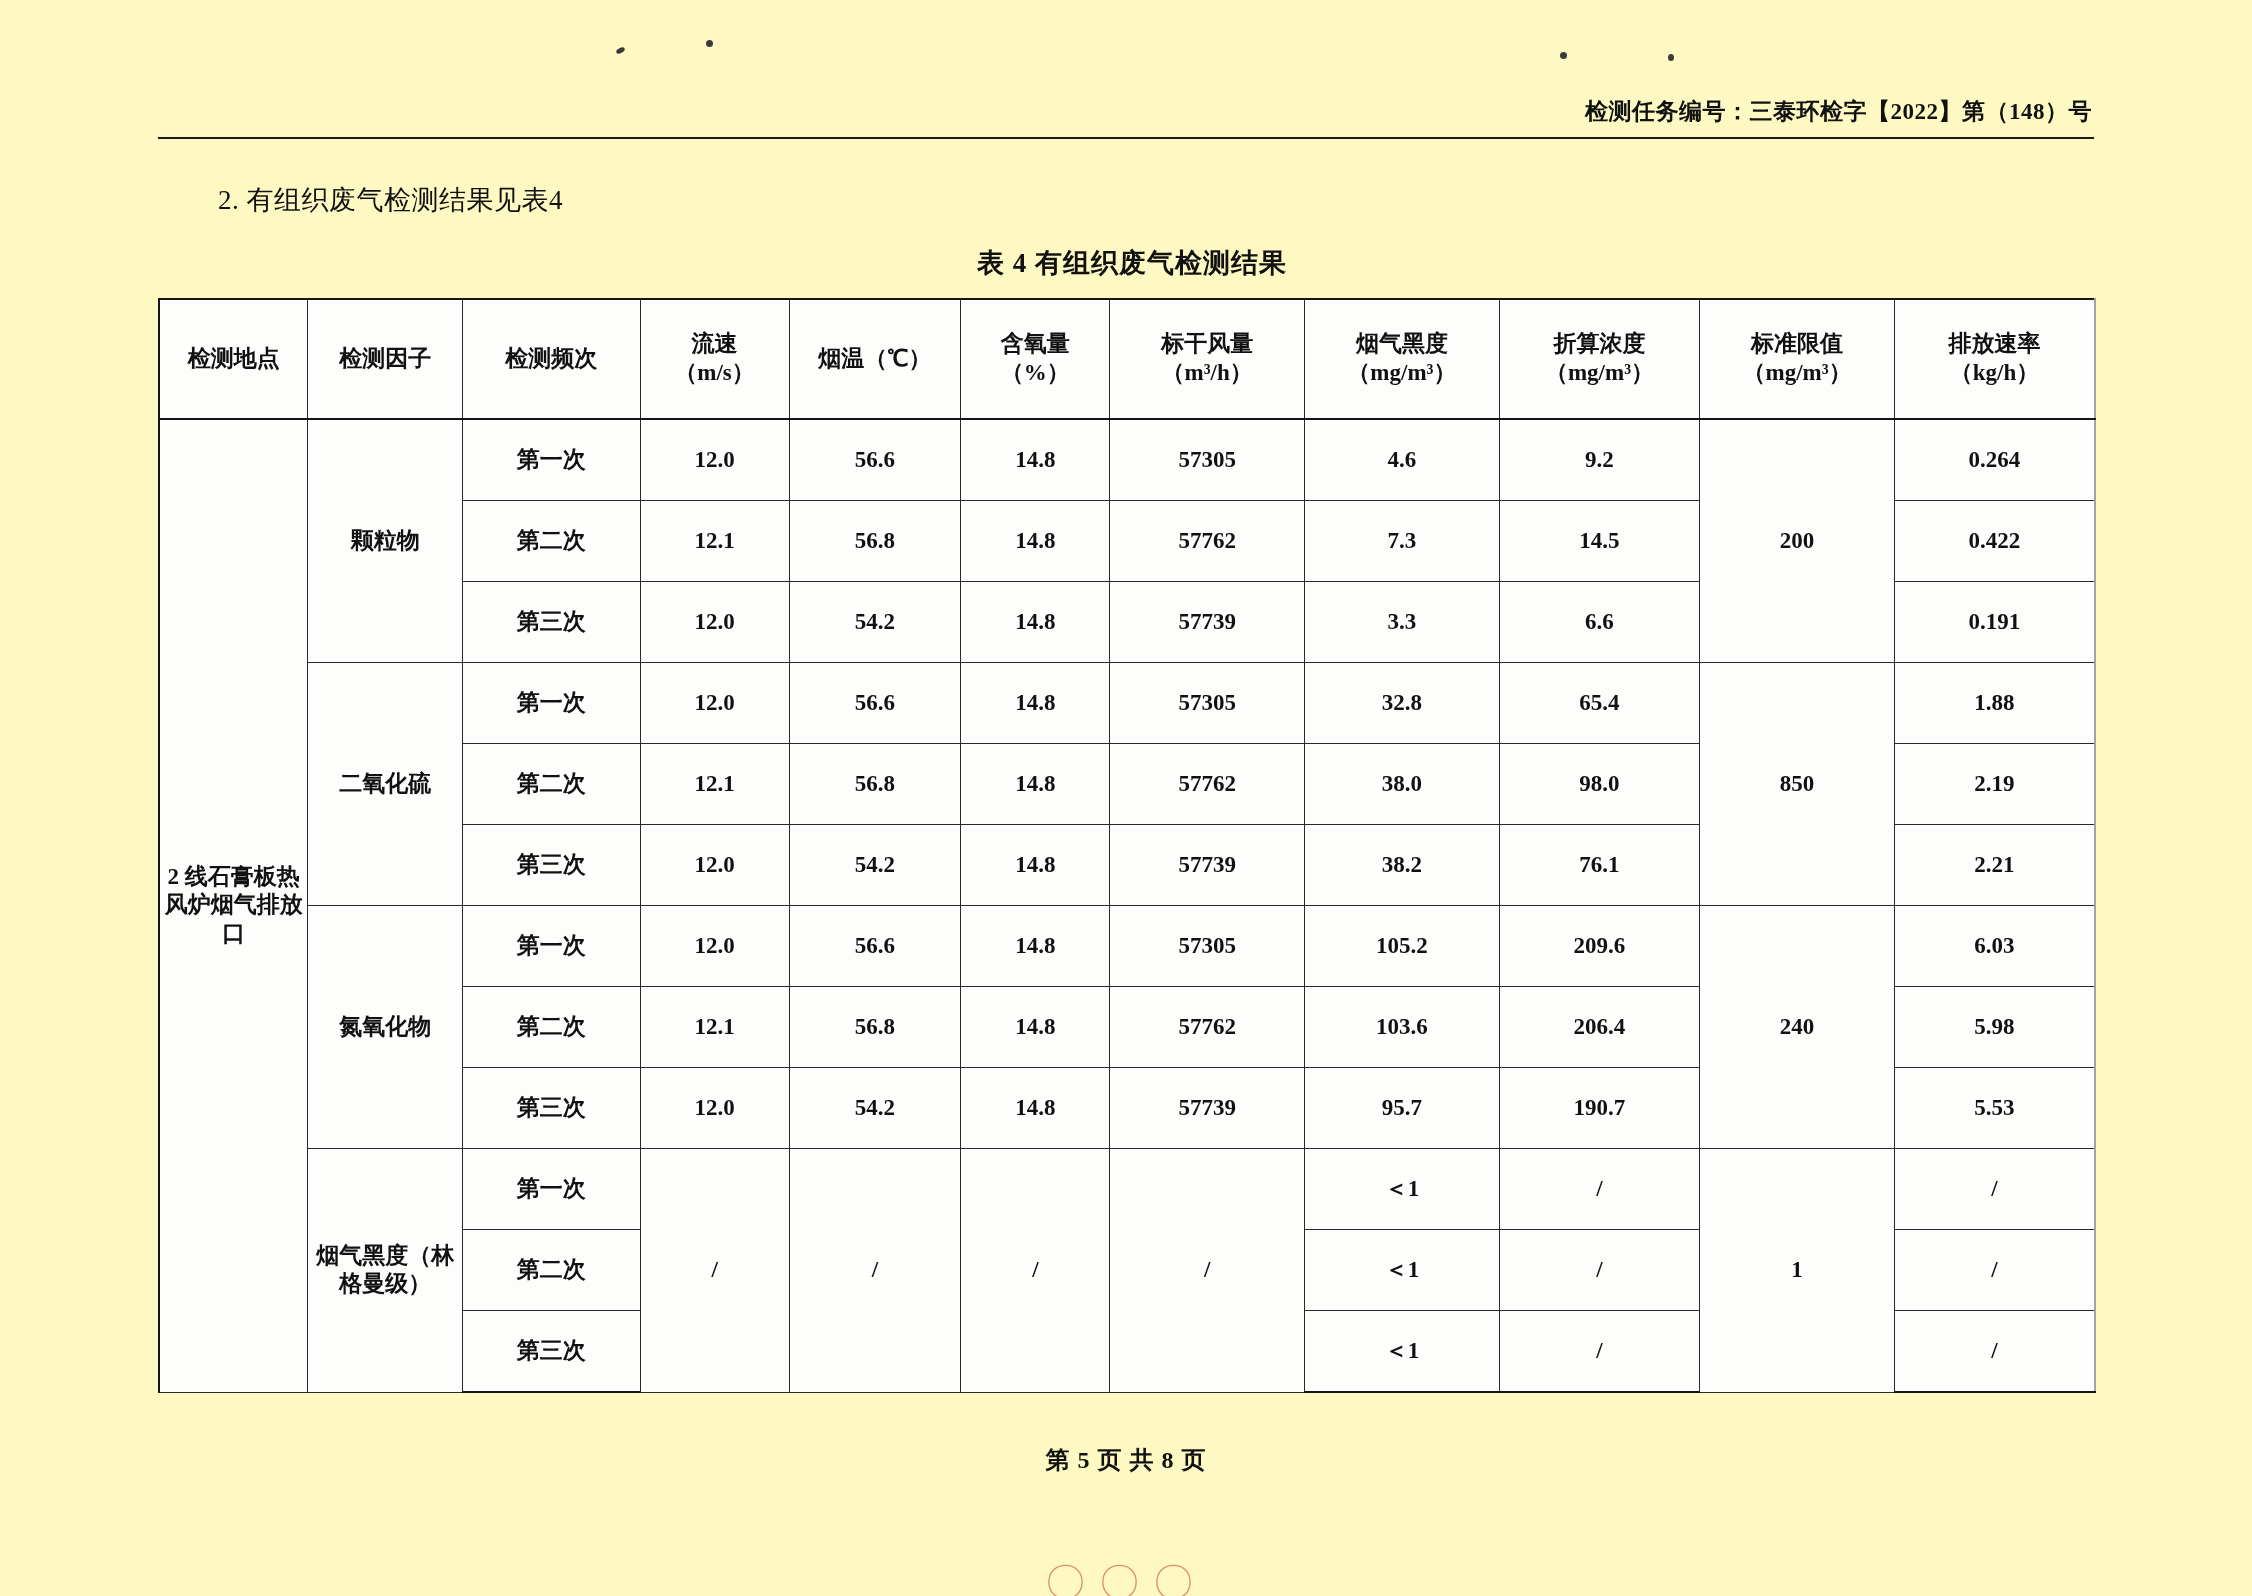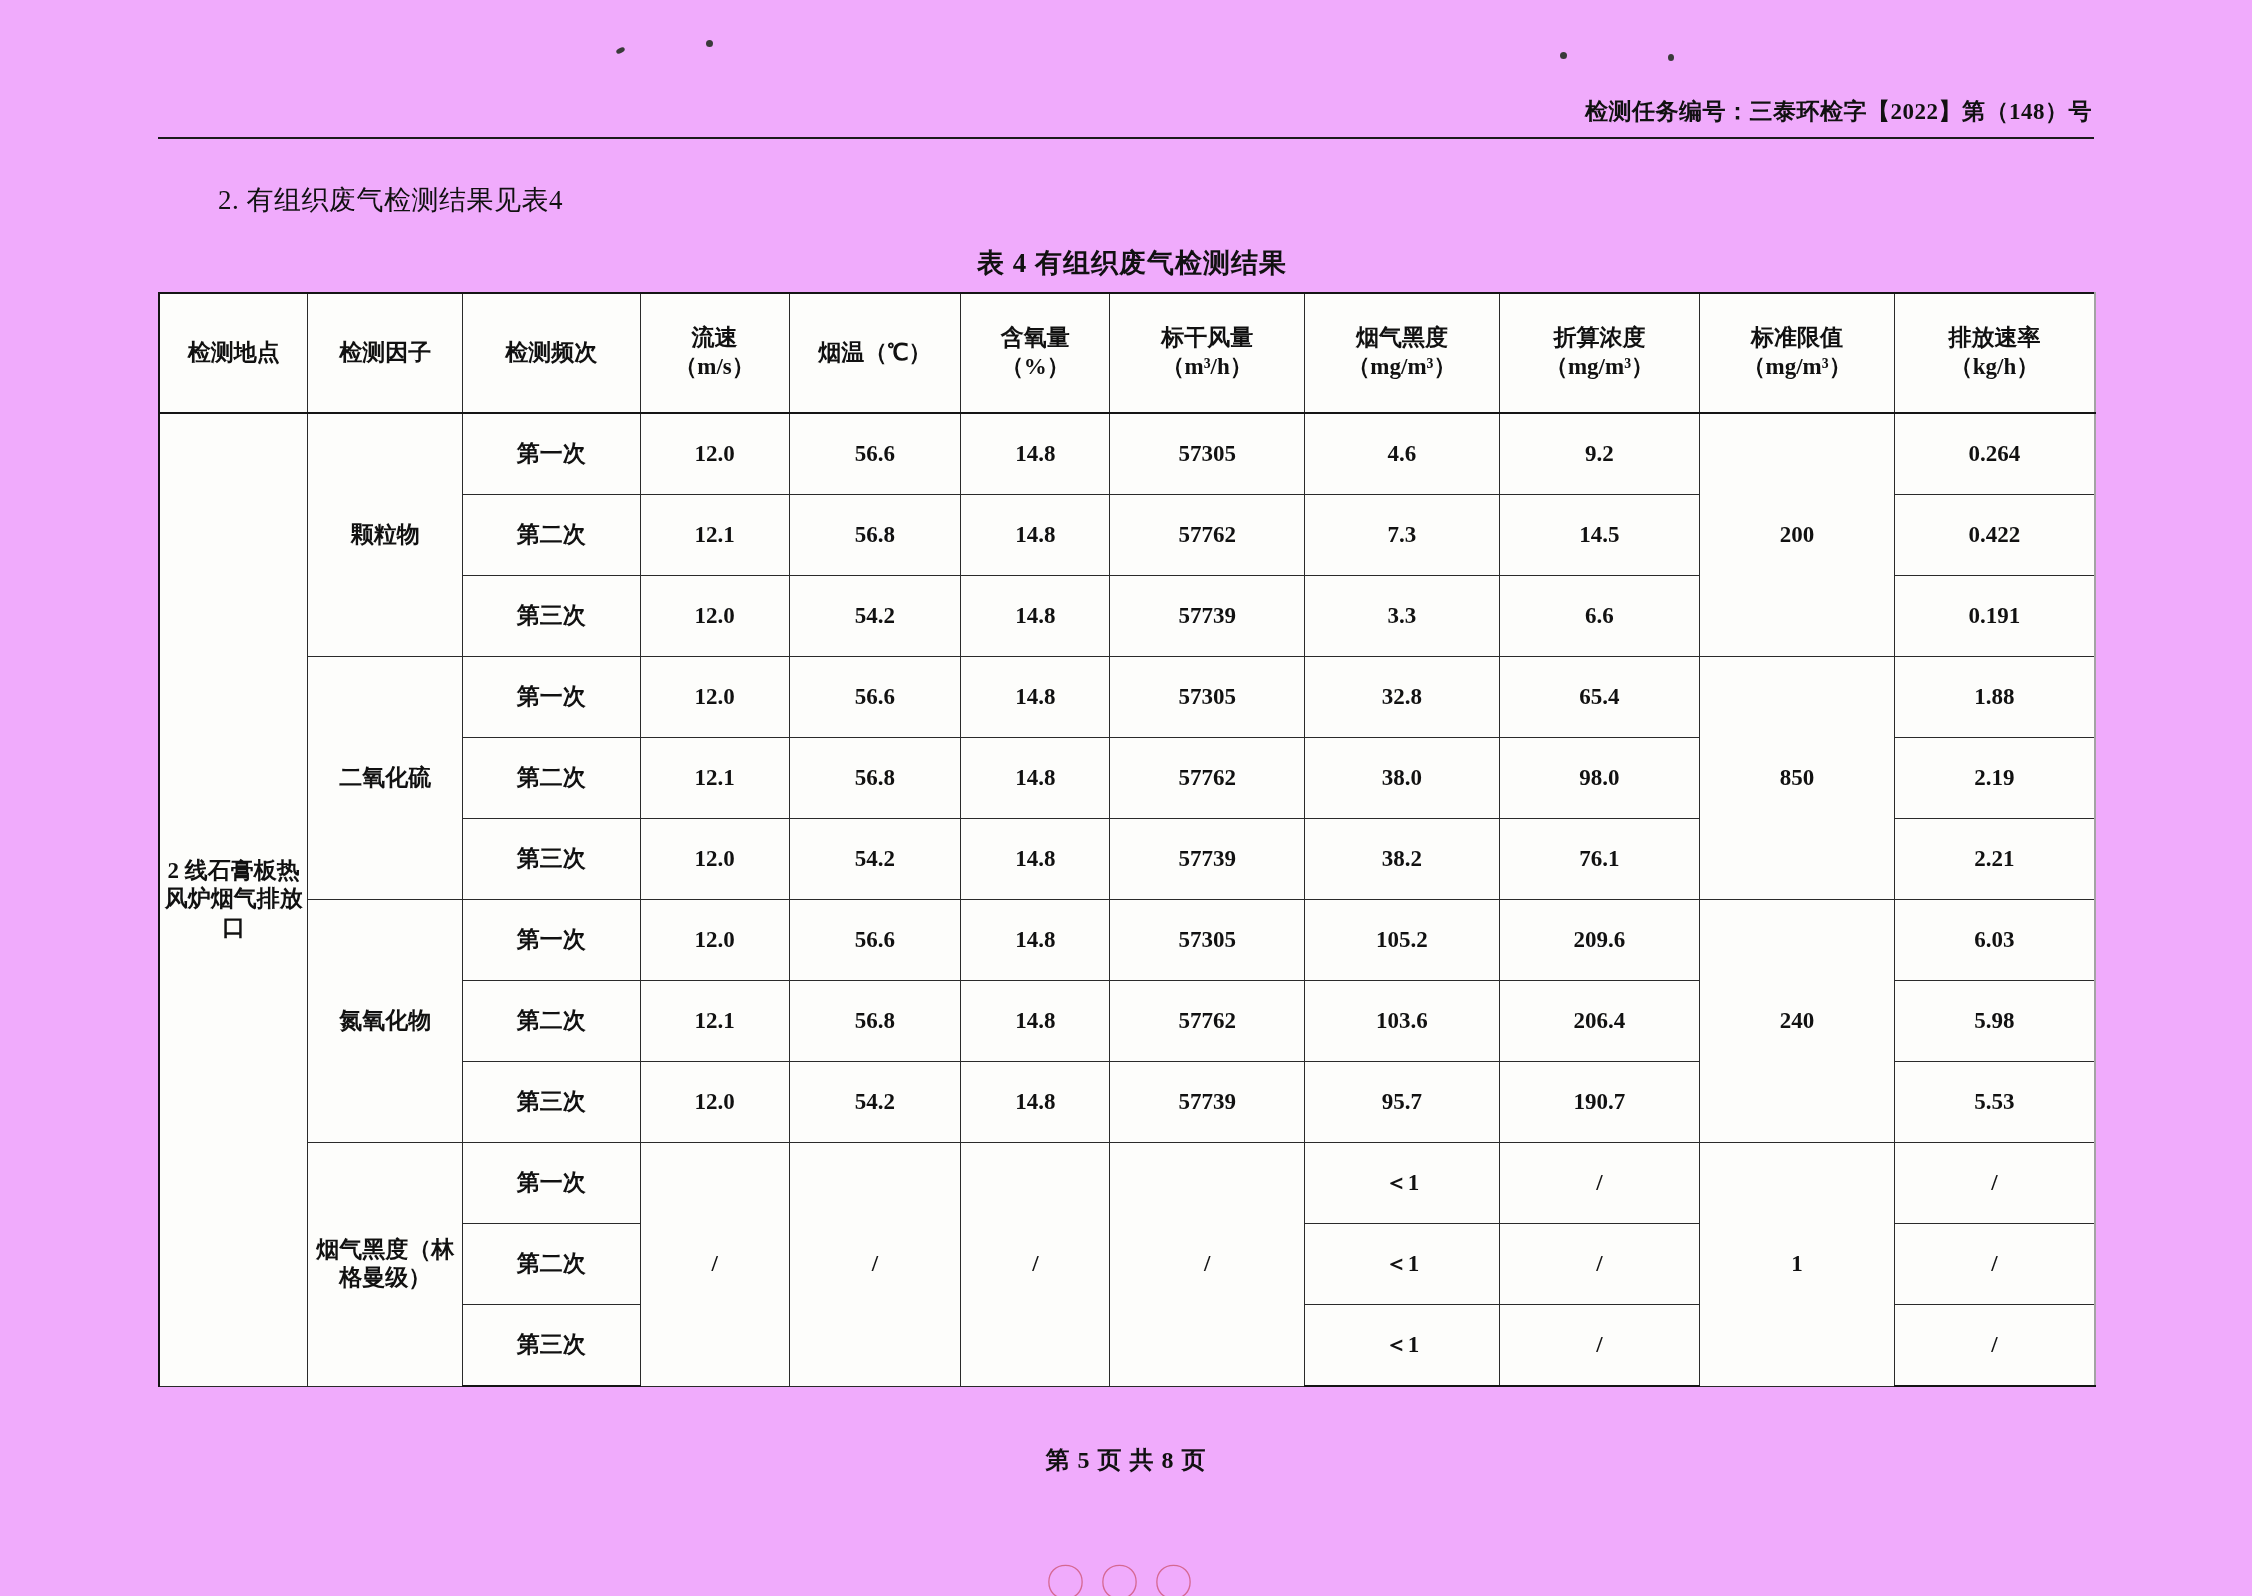--- a/index.html
+++ b/index.html
@@ -11,21 +11,21 @@
     width: 2252px;
     height: 1596px;
     font-family: "Liberation Serif", serif;
     color: #111;
     position: relative;
     overflow: hidden;
   }
   .page {
     position: absolute;
     inset: 0;
-    background: #f0abfc;
+    background: #fef9c3;
   }
   
   .speck {
     position: absolute;
     background: #3a3a3a;
     border-radius: 50%;
   }
   .speck.s1 { left: 616px; top: 48px; width: 9px; height: 5px; transform: rotate(-25deg); }
   .speck.s2 { left: 706px; top: 40px; width: 7px; height: 7px; }
   .speck.s3 { left: 1560px; top: 52px; width: 7px; height: 7px; }
@@ -64,21 +64,21 @@
     top: 245px;
     text-align: center;
     font-size: 27px;
     font-weight: bold;
     letter-spacing: 1px;
   }
 
   .table-wrap {
     position: absolute;
     left: 158px;
-    top: 292px;
+    top: 298px;
     width: 1938px;
   }
   table.results {
     border-collapse: collapse;
     width: 100%;
     table-layout: fixed;
     font-size: 22px;
   }
   table.results td, table.results th {
     border: 1px solid #2a2a2a;

